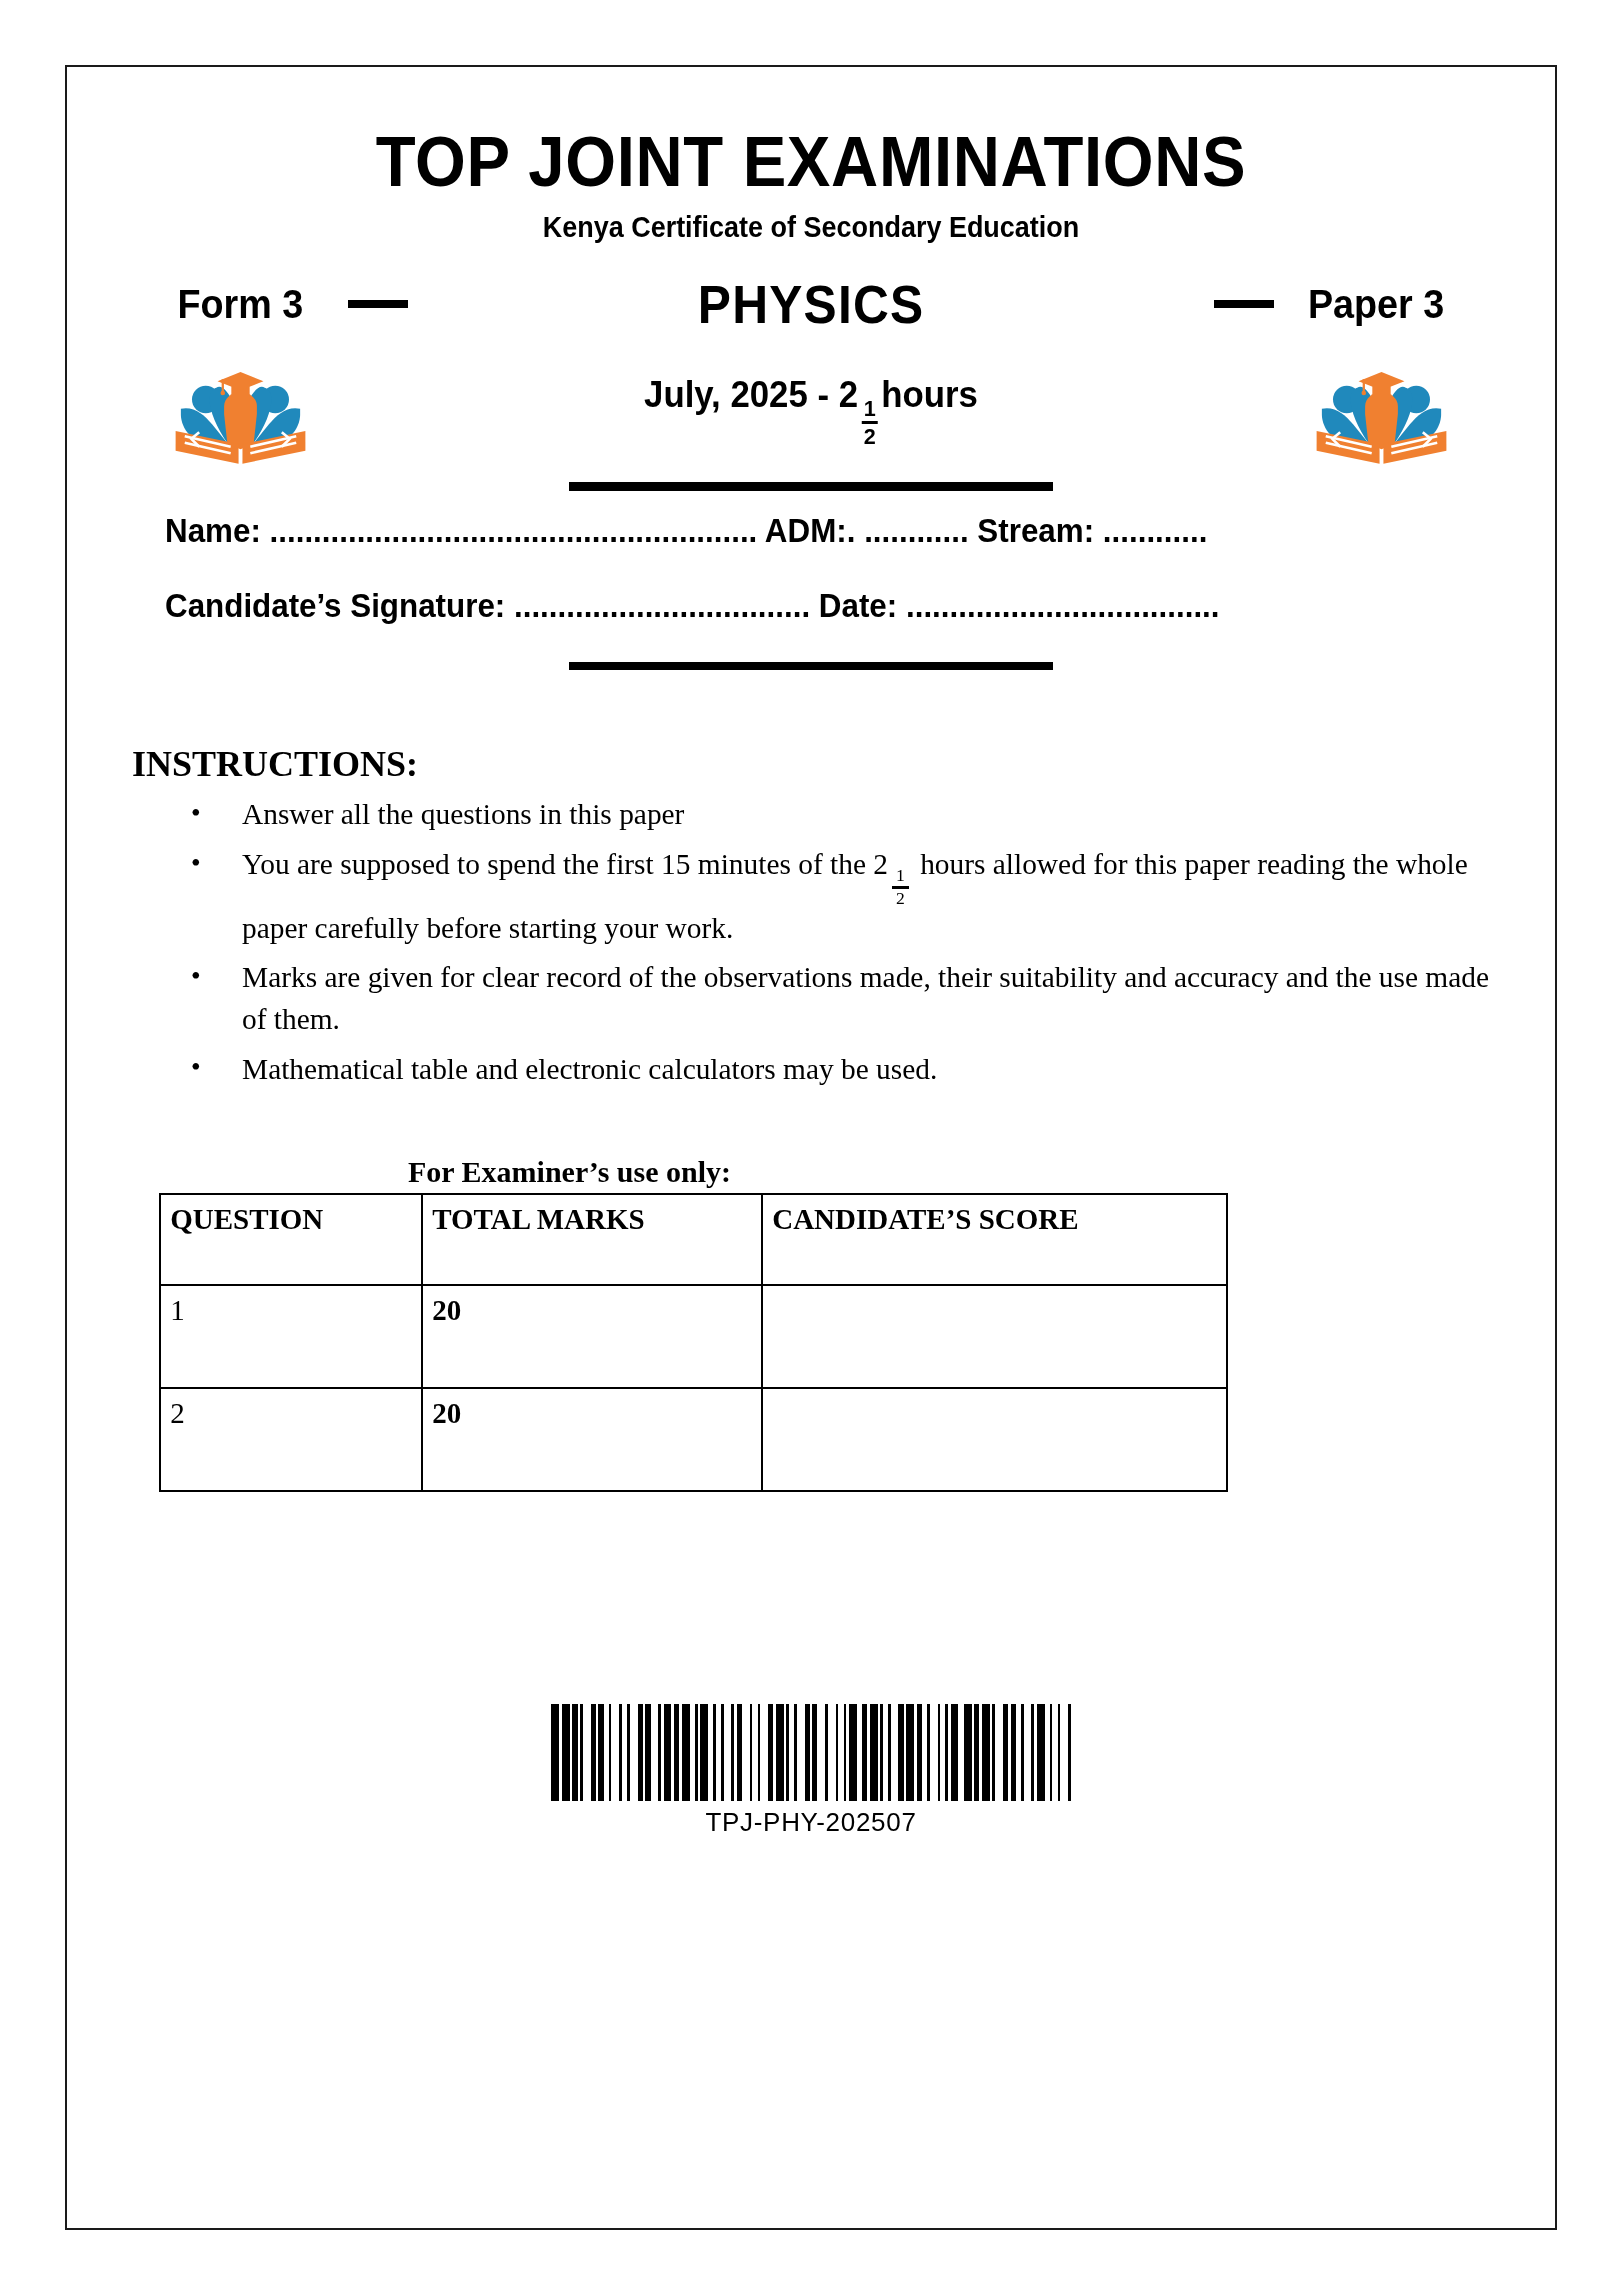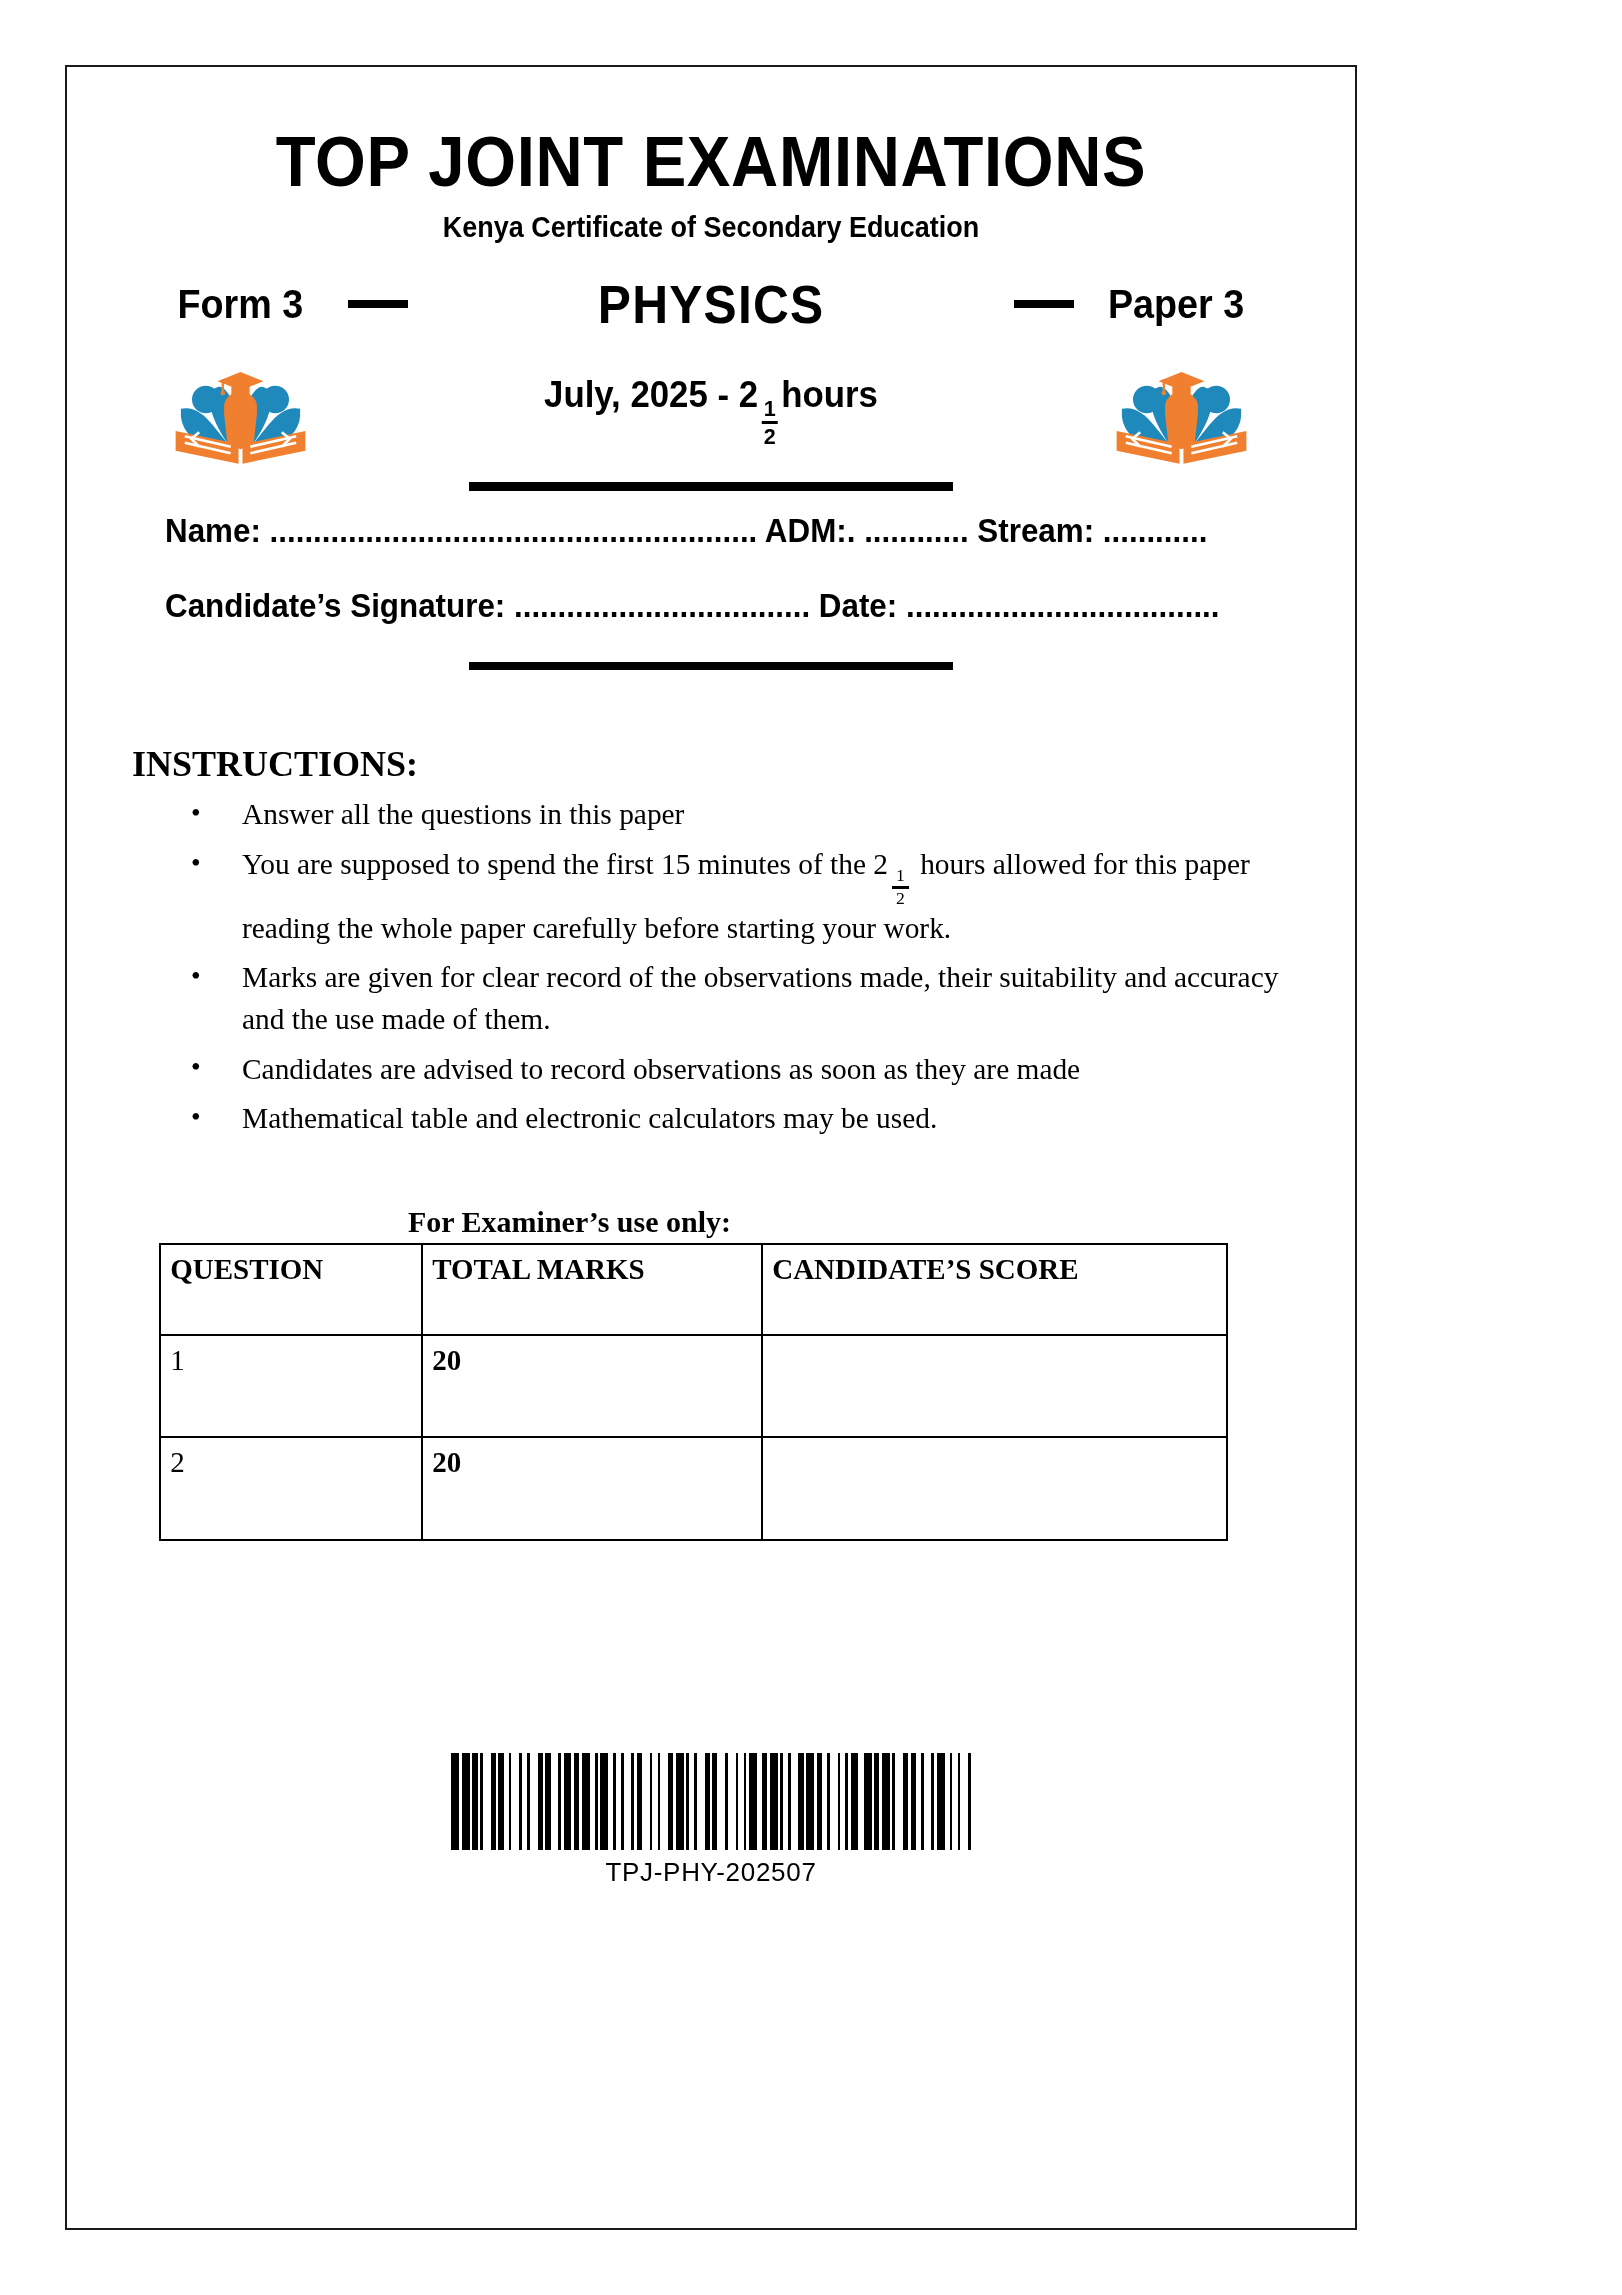--- a/index.html
+++ b/index.html
@@ -14,21 +14,21 @@
     color: #000000;
     position: relative;
     overflow: hidden;
   }
 
   
   #page-frame {
     position: absolute;
     left: 65px;
     top: 65px;
-    width: 1292px;
+    width: 1492px;
     height: 2165px;
     border: 2px solid #1a1a1a;
     box-sizing: border-box;
     background: #ffffff;
   }
 
   .inner {
     position: relative;
     width: 100%;
     height: 100%;
@@ -363,21 +363,20 @@
   <div class="instructions">
     <div class="instructions-heading">INSTRUCTIONS:</div>
     <ul class="instr-list" id="instr-list">
           <li><span>Answer all the questions in this paper</span></li>
           <li><span>You are supposed to spend the first 15 minutes of the 2</span><span class="frac">
               <span class="num">1</span>
               <span class="bar"></span>
               <span class="den">2</span>
             </span><span> hours allowed for this paper reading the whole paper carefully before starting your work.</span></li>
           <li><span>Marks are given for clear record of the observations made, their suitability and accuracy and the use made of them.</span></li>
-          <li><span>Candidates are advised to record observations as soon as they are made</span></li>
           <li><span>Mathematical table and electronic calculators may be used.</span></li>
         </ul>
   </div>
 
   <div class="examiner-wrap">
     <div class="examiner-caption">For Examiner’s use only:</div>
     <table class="examiner">
       <colgroup>
             <col class="c1">
             <col class="c2">

